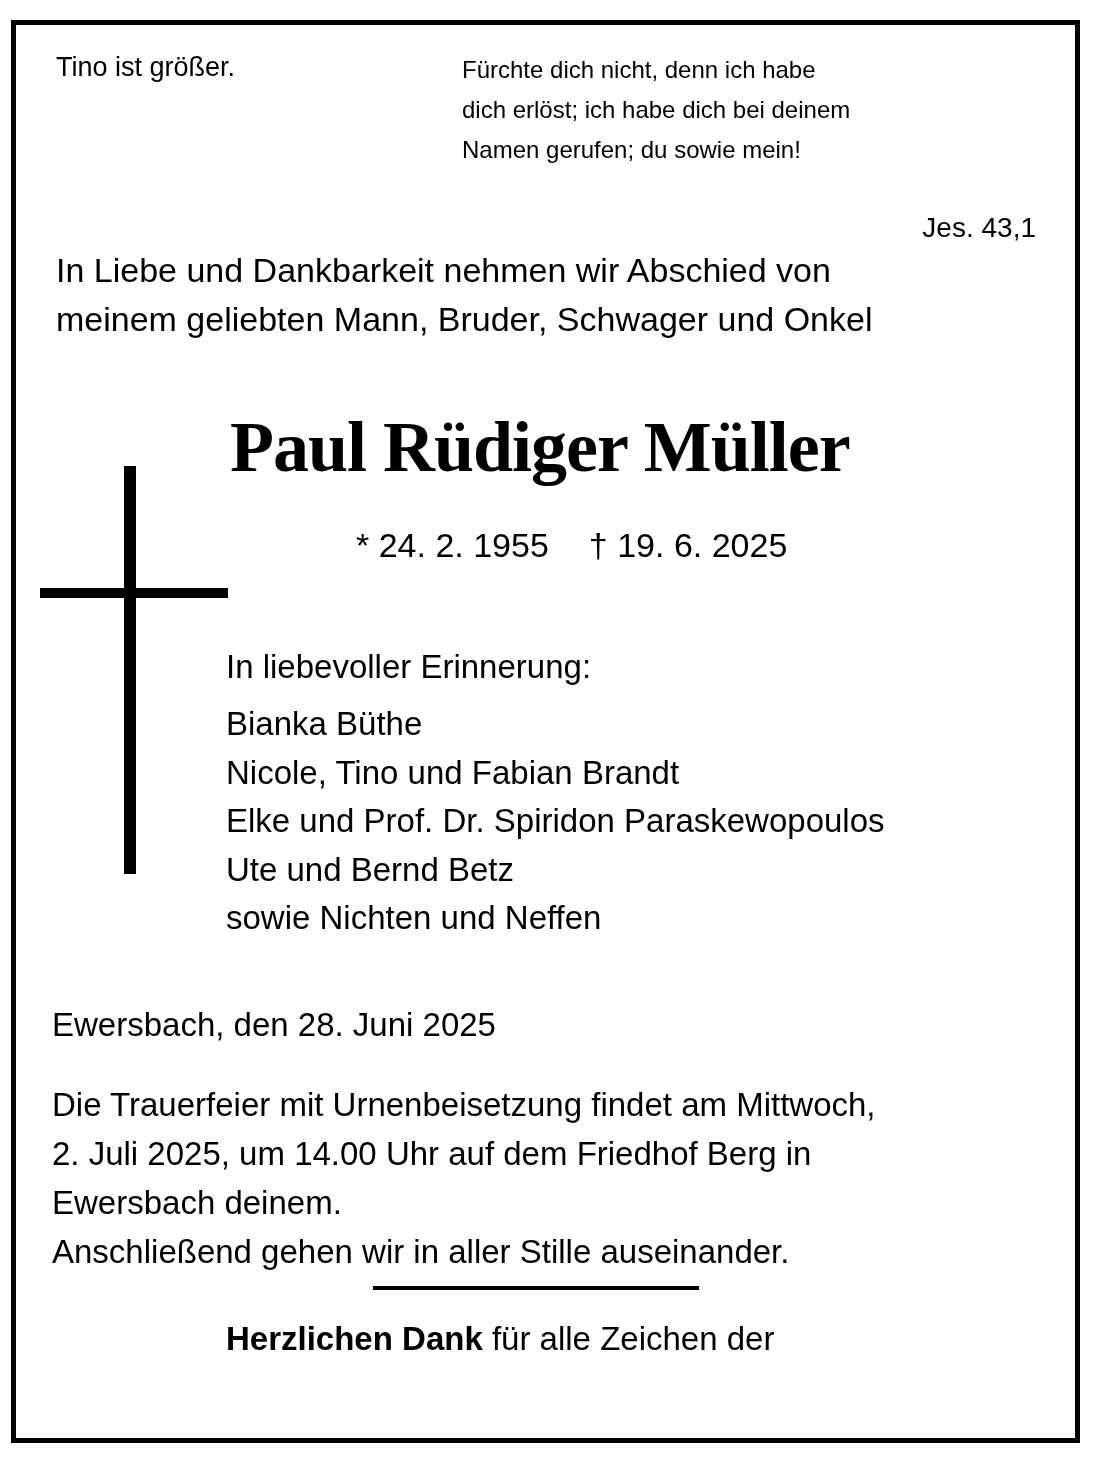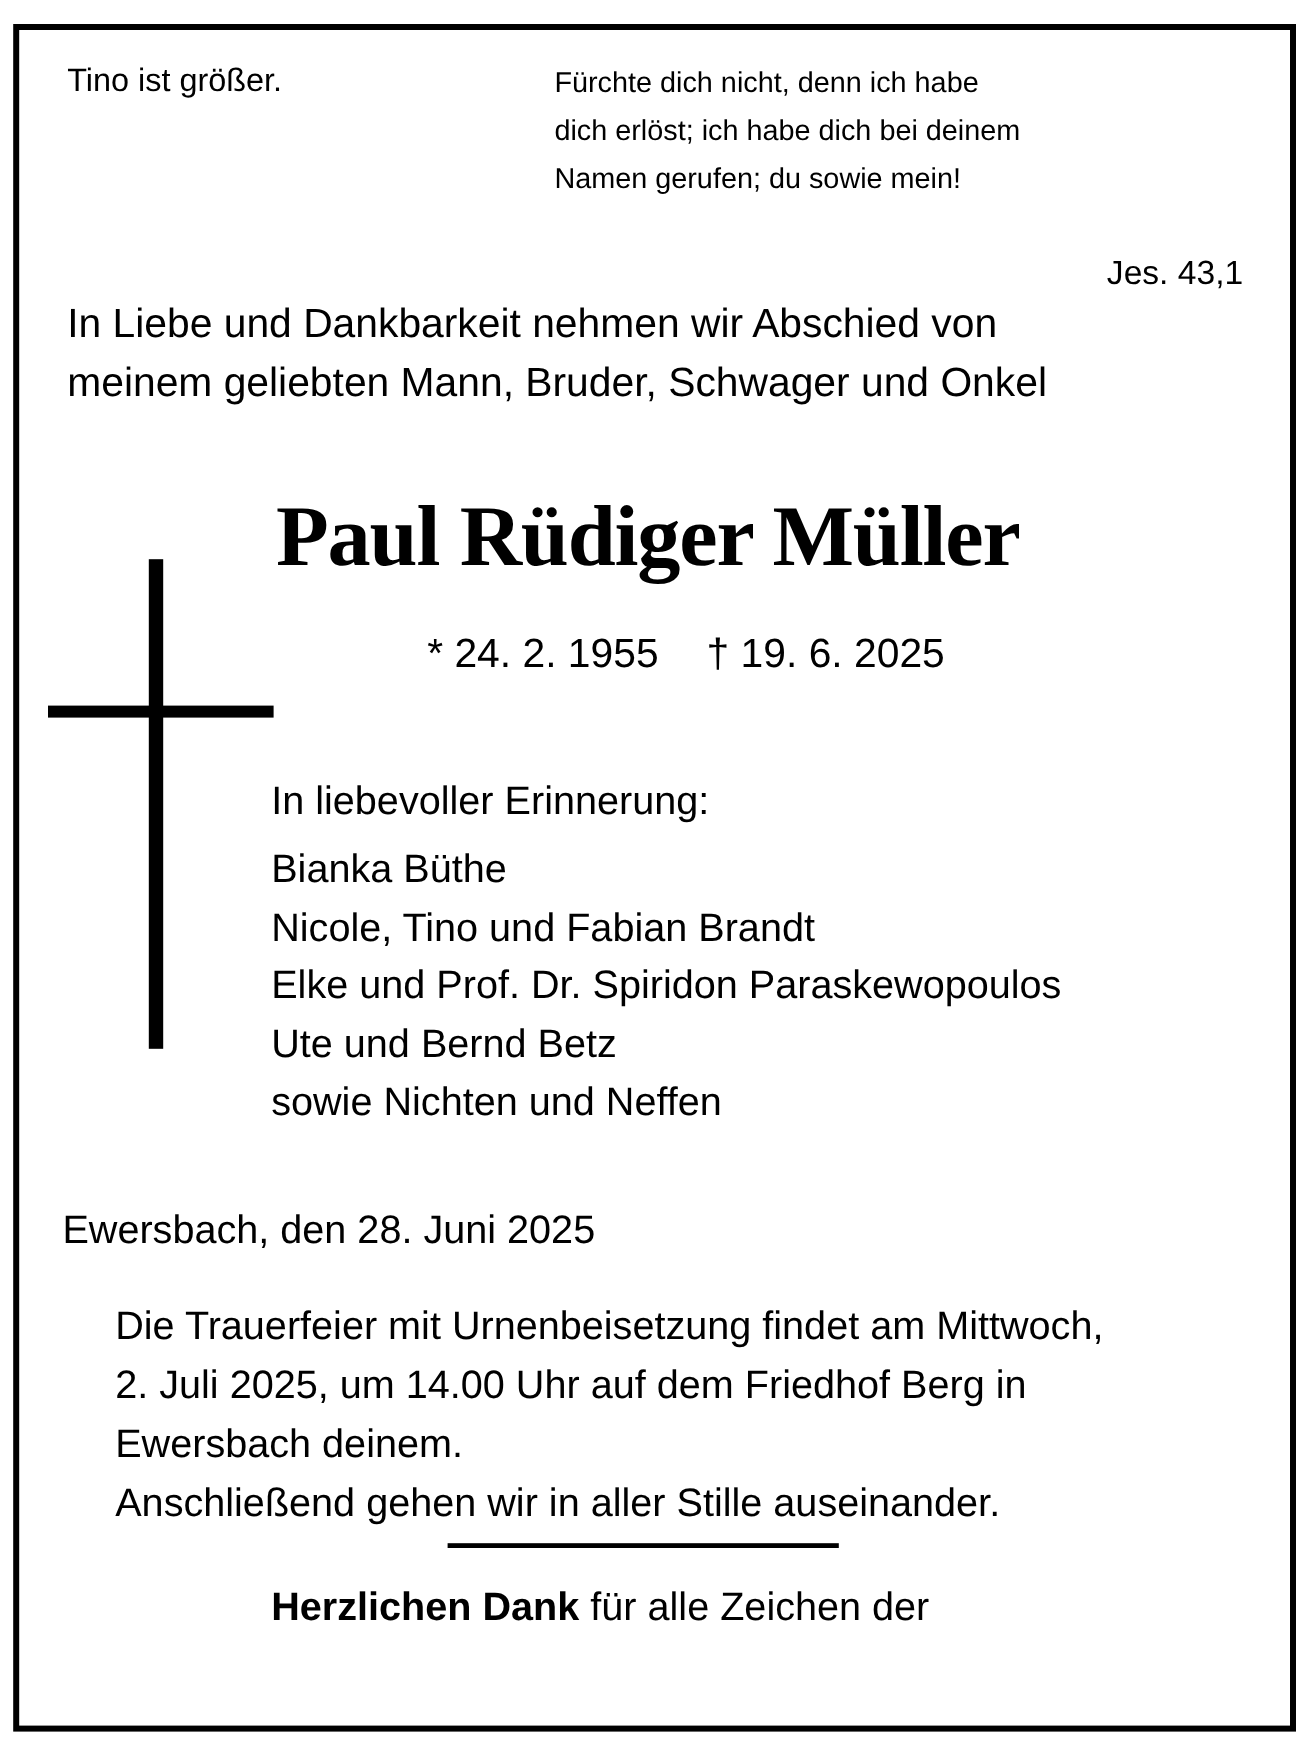--- a/index.html
+++ b/index.html
@@ -12,21 +12,21 @@
   .t-verse { left:462px; top:50px; font-size:24px; line-height:40px; }
   .t-ref { right:60px; top:168px; font-size:28px;margin-top:44px; }
   .t-intro { left:56px; top:246px; font-size:34px; line-height:49px; }
   .t-name { left:230px; top:406px; font-size:72px; font-weight:bold; letter-spacing:-1px;font-family:Liberation Serif, serif; }
   .t-dates { left:356px; top:526px; font-size:34px; }
   .t-dates .gap { display:inline-block; width:40px; }
   .center-col { position:absolute; left:226px; width:796px; text-align:left; }
   .t-memory { top:648px; font-size:33px; }
   .t-mourners { top:700px; font-size:33px; font-weight:normal; line-height:48.5px; }
   .t-place { left:52px; top:1006px; font-size:33px; }
-  .t-service { left:52px; top:1080px; font-size:33px; line-height:49px;margin-left:44px; }
+  .t-service { left:52px; top:1080px; font-size:33px; line-height:49px; }
   .rule { position:absolute; left:373px; top:1286px; width:326px; height:4px; background:#000; }
   .t-thanks { top:1314px; font-size:33px; line-height:49px; }
   .t-thanks b { font-weight:bold; }
   .cross-v { position:absolute; left:124px; top:466px; width:12px; height:408px; background:#000; }
   .cross-h { position:absolute; left:40px; top:588px; width:188px; height:10px; background:#000; }
 </style>
 </head>
 <body>
 
 <div class="frame"></div>

